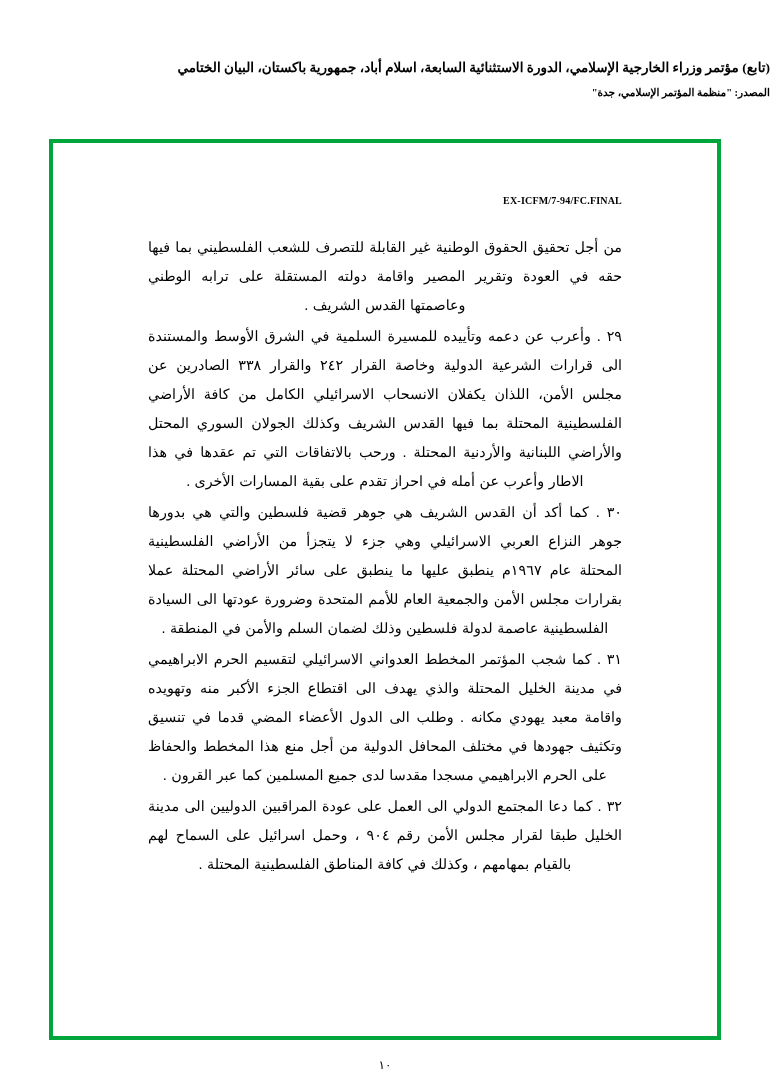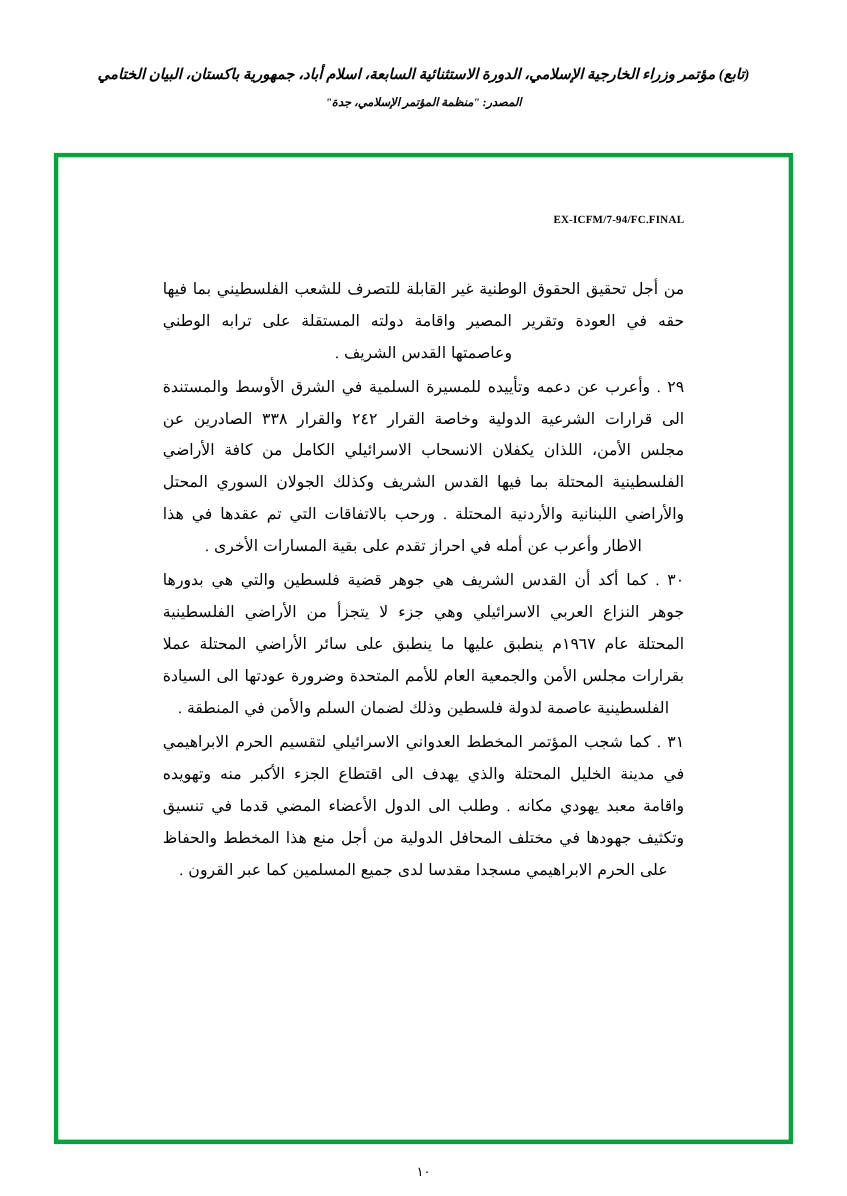--- a/index.html
+++ b/index.html
@@ -19,23 +19,22 @@
     width: 770px;
     height: 1087px;
     position: relative;
     box-sizing: border-box;
   }
   .header-block {
     position: absolute;
     top: 58px;
     left: 0;
     width: 770px;
-    text-align: center;
+    text-align: right;
     direction: rtl;
-    font-style: italic;
   }
   .header-title {
     font-size: 13.5px;
     font-weight: bold;
     letter-spacing: 0px;
     line-height: 20px;
     color: #000;
   }
   .header-source {
     font-size: 10.5px;
@@ -59,21 +58,21 @@
     right: 95px;
     font-size: 10px;
     font-weight: bold;
     font-family: "Liberation Serif", "DejaVu Serif", serif;
     direction: ltr;
     text-align: left;
     letter-spacing: 0.2px;
   }
   .body-text {
     position: absolute;
-    top: 106px;
+    top: 90px;
     right: 95px;
     left: 95px;
     direction: rtl;
     text-align: justify;
     text-justify: inter-word;
   }
   .para {
     font-size: 14.3px;
     line-height: 29px;
     margin: 0 0 2px 0;
@@ -106,19 +105,20 @@
 
   <div class="frame">
 
     <div class="doc-code">EX-ICFM/7-94/FC.FINAL</div>
 
     <div class="body-text">
       <p class="para">من أجل تحقيق الحقوق الوطنية غير القابلة للتصرف للشعب الفلسطيني بما فيها حقه في العودة وتقرير المصير واقامة دولته المستقلة على ترابه الوطني وعاصمتها القدس الشريف .</p>
       <p class="para">٢٩ . وأعرب عن دعمه وتأييده للمسيرة السلمية في الشرق الأوسط والمستندة الى قرارات الشرعية الدولية وخاصة القرار ٢٤٢ والقرار ٣٣٨ الصادرين عن مجلس الأمن، اللذان يكفلان الانسحاب الاسرائيلي الكامل من كافة الأراضي الفلسطينية المحتلة بما فيها القدس الشريف وكذلك الجولان السوري المحتل والأراضي اللبنانية والأردنية المحتلة . ورحب بالاتفاقات التي تم عقدها في هذا الاطار وأعرب عن أمله في احراز تقدم على بقية المسارات الأخرى .</p>
       <p class="para">٣٠ . كما أكد أن القدس الشريف هي جوهر قضية فلسطين والتي هي بدورها جوهر النزاع العربي الاسرائيلي وهي جزء لا يتجزأ من الأراضي الفلسطينية المحتلة عام ١٩٦٧م ينطبق عليها ما ينطبق على سائر الأراضي المحتلة عملا بقرارات مجلس الأمن والجمعية العام للأمم المتحدة وضرورة عودتها الى السيادة الفلسطينية عاصمة لدولة فلسطين وذلك لضمان السلم والأمن في المنطقة .</p>
       <p class="para">٣١ . كما شجب المؤتمر المخطط العدواني الاسرائيلي لتقسيم الحرم الابراهيمي في مدينة الخليل المحتلة والذي يهدف الى اقتطاع الجزء الأكبر منه وتهويده واقامة معبد يهودي مكانه . وطلب الى الدول الأعضاء المضي قدما في تنسيق وتكثيف جهودها في مختلف المحافل الدولية من أجل منع هذا المخطط والحفاظ على الحرم الابراهيمي مسجدا مقدسا لدى جميع المسلمين كما عبر القرون .</p>
+      <p class="para">٣٢ . كما دعا المجتمع الدولي الى العمل على عودة المراقبين الدوليين الى مدينة الخليل طبقا لقرار مجلس الأمن رقم ٩٠٤ ، وحمل اسرائيل على السماح لهم بالقيام بمهامهم ، وكذلك في كافة المناطق الفلسطينية المحتلة .</p>
     </div>
 
   </div>
 
   <div class="page-number">١٠</div>
 
 </div>
 
 </body></html>

